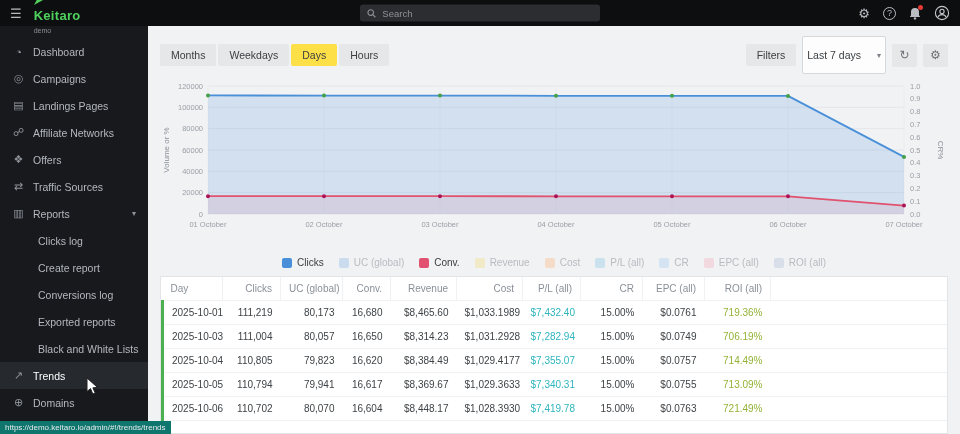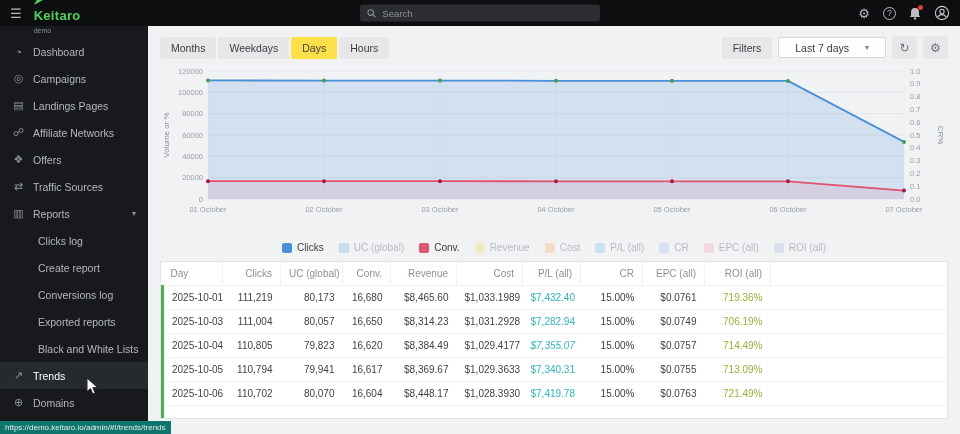--- a/index.html
+++ b/index.html
@@ -32,21 +32,21 @@
 
   .main{flex:1;padding:10px 12px 0;overflow:hidden;}
 
   
   .toolbar{display:flex;align-items:center;margin-bottom:6px;gap:48px;}
   .tabs{display:flex;gap:2px;}
   .tab{background:#e6e7e9;border:none;padding:5px 11px;font-size:10.5px;color:#3c4043;border-radius:2px;cursor:pointer;font-family:inherit;}
   .tab.active{background:#fde047;}
   .toolbar-right{margin-left:auto;display:flex;gap:6px;align-items:center;}
   .btn{background:#e6e7e9;border:none;border-radius:2px;padding:5px 11px;font-size:10.5px;color:#3c4043;cursor:pointer;font-family:inherit;}
-  .range-select{background:#fdfdfd;border:1px solid #d6d8db;border-radius:2px;height:21px;display:flex;align-items:center;gap:16px;padding:0 16px;font-size:10.5px;color:#3c4043;cursor:pointer;}
+  .range-select{background:#fdfdfd;border:1px solid #d6d8db;border-radius:2px;height:38px;display:flex;align-items:center;gap:16px;padding:0 4px;font-size:10.5px;color:#3c4043;cursor:pointer;}
   .range-caret{font-size:8px;color:#7d8288;}
   .icon-btn{width:25px;height:23px;background:#e6e7e9;border:none;border-radius:2px;color:#6d7277;font-size:12px;cursor:pointer;display:flex;align-items:center;justify-content:center;}
 
   
   .chart-wrap{width:786px;}
   svg.chart text{font-family:"Liberation Sans",sans-serif;}
   svg.chart .tick{font-size:7.5px;fill:#9aa0a6;}
   svg.chart .axis-label{font-size:8px;fill:#8a9099;}
 
   
@@ -345,21 +345,21 @@
               <td style="color: rgb(147, 179, 54);">706.19%</td>
               <td></td>
             </tr>
             <tr>
               <td class="day">2025-10-04</td>
               <td>110,805</td>
               <td>79,823</td>
               <td>16,620</td>
               <td>$8,384.49</td>
               <td>$1,029.4177</td>
-              <td style="color: rgb(47, 181, 192); font-style: italic;">$7,355.07</td>
+              <td style="color: rgb(47, 181, 192);">$7,355.07</td>
               <td>15.00%</td>
               <td>$0.0757</td>
               <td style="color: rgb(147, 179, 54);">714.49%</td>
               <td></td>
             </tr>
             <tr>
               <td class="day">2025-10-05</td>
               <td>110,794</td>
               <td>79,941</td>
               <td>16,617</td>

